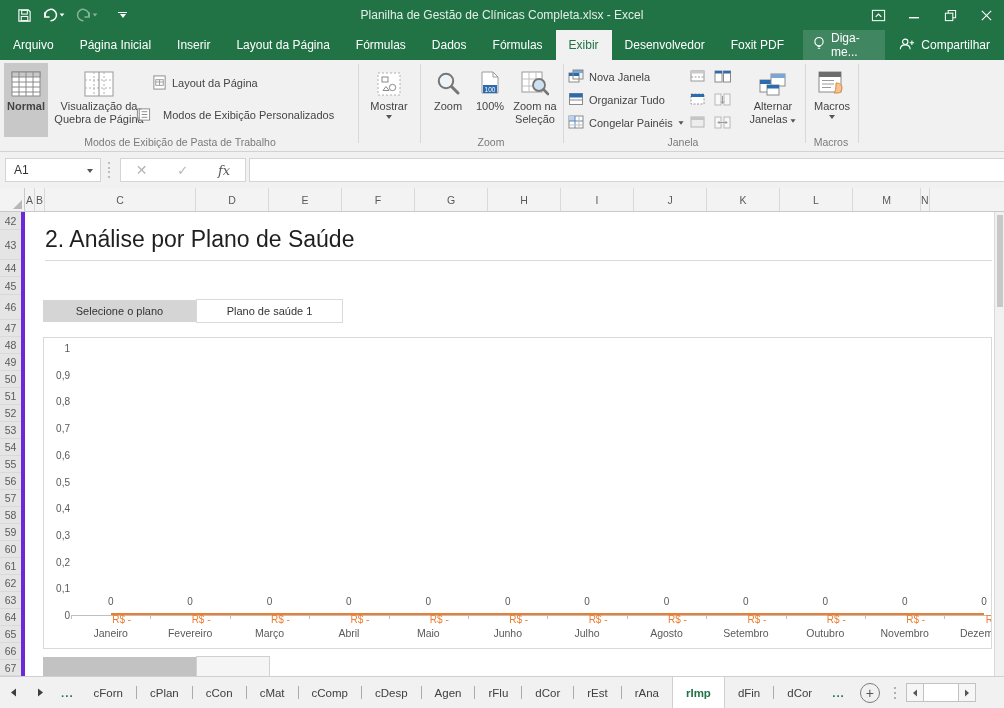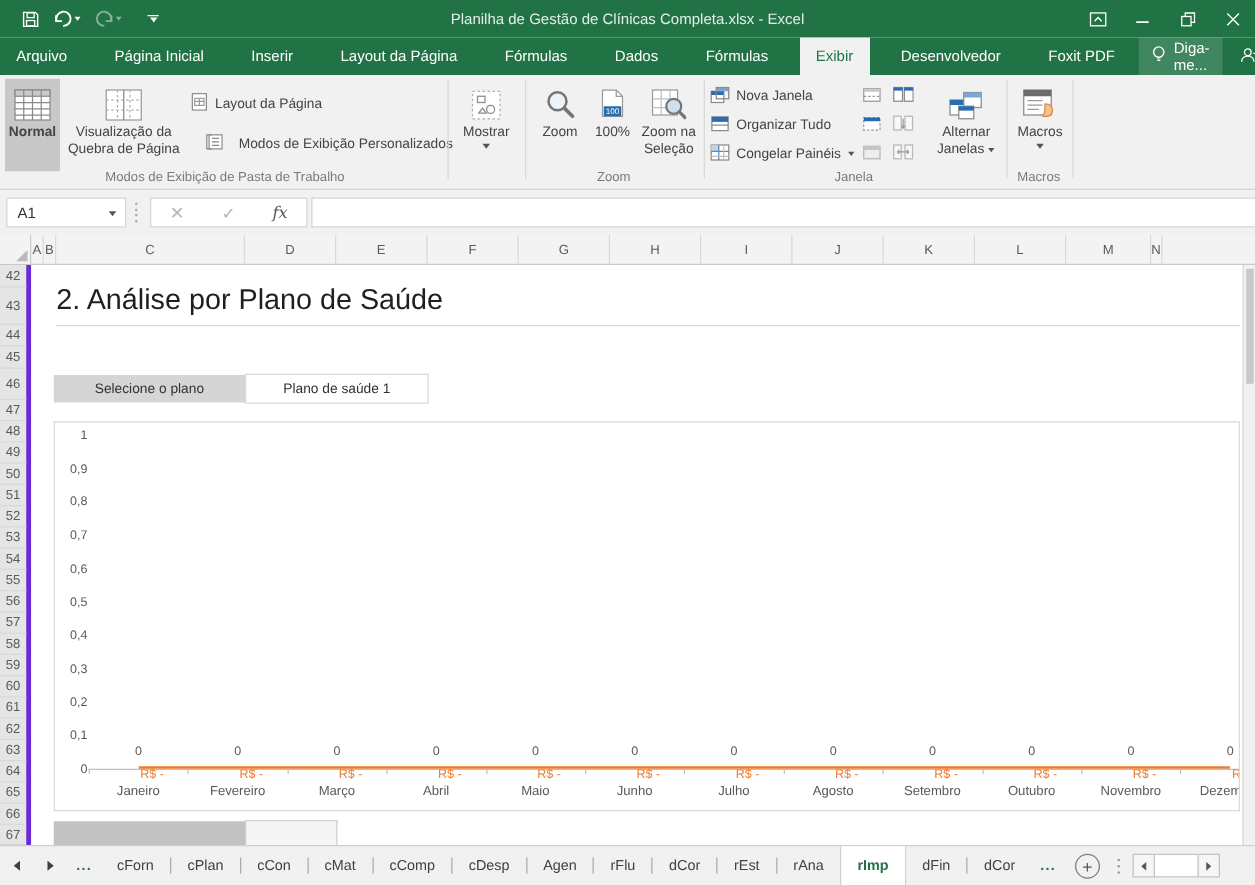--- a/index.html
+++ b/index.html
@@ -147,21 +147,21 @@
       </span>
       <span class="wbtn">
         <svg width="13" height="13" viewBox="0 0 14 14">
             <path d="M2 2 L12 12 M12 2 L2 12" stroke="#fff" stroke-width="1.2"></path>
           </svg>
       </span>
     </div>
   </div>
 
   <div class="tabstrip">
-    <div class="tabs-holder" style="display:flex;gap:12px;">
+    <div class="tabs-holder" style="display:flex;">
         <div class="rtab">Arquivo</div>
         <div class="rtab">Página Inicial</div>
         <div class="rtab">Inserir</div>
         <div class="rtab">Layout da Página</div>
         <div class="rtab">Fórmulas</div>
         <div class="rtab">Dados</div>
         <div class="rtab">Fórmulas</div>
         <div class="rtab active">Exibir</div>
         <div class="rtab">Desenvolvedor</div>
         <div class="rtab">Foxit PDF</div>
@@ -212,21 +212,21 @@
     <div class="smallbtn" style="left:152px; top:12px;">
       <span>
         <svg width="15" height="15" viewBox="0 0 16 16">
             <rect x="2" y="1" width="12" height="14" fill="#fff" stroke="#8a8a8a"></rect>
             <rect x="4" y="5" width="8" height="6" fill="none" stroke="#9a9a9a"></rect>
             <path d="M4 7.5 h8 M8 5 v6" stroke="#9a9a9a"></path>
           </svg>
       </span>
       <span>Layout da Página</span>
     </div>
-    <div class="smallbtn" style="left:164px; top:44px;gap:12px;">
+    <div class="smallbtn" style="left:136px; top:44px;gap:12px;">
       <span>
         <svg width="15" height="15" viewBox="0 0 16 16">
             <rect x="3.5" y="2" width="11" height="12" fill="#fff" stroke="#8a8a8a"></rect>
             <path d="M6 2 H1.5 V14 H6 M6 5 h6 M6 8 h6 M6 11 h6" stroke="#8a8a8a" fill="none"></path>
           </svg>
       </span>
       <span>Modos de Exibição Personalizados</span>
     </div>
     <div class="grouplabel" style="left:4px; width:352px;">Modos de Exibição de Pasta de Trabalho</div>
     <div class="rsep" style="left:358px;"></div>

